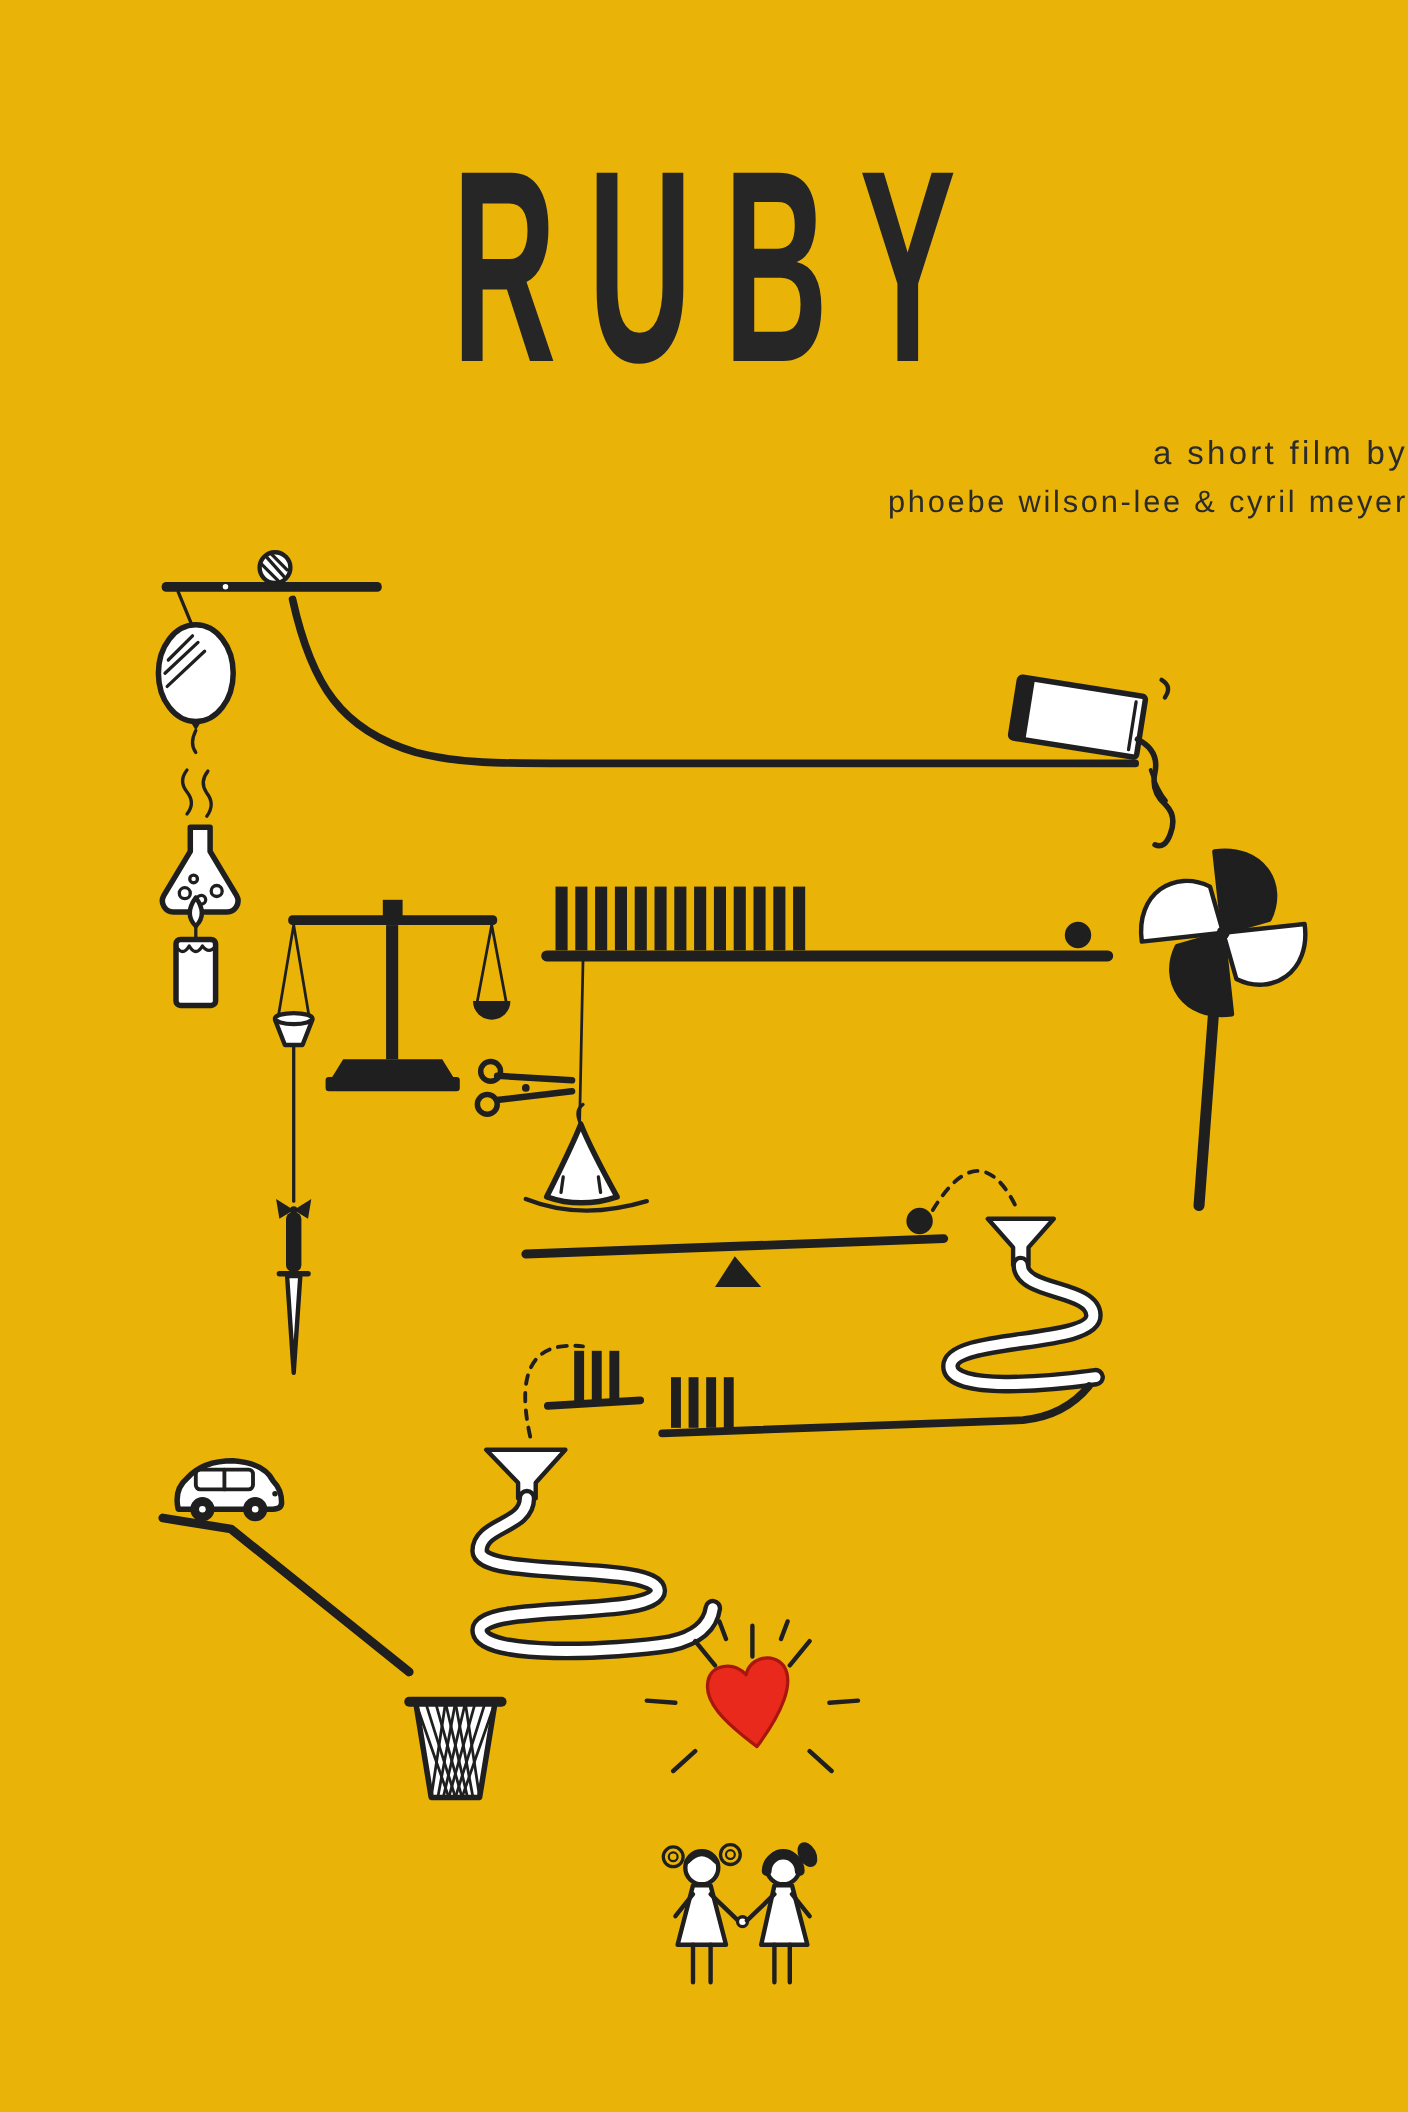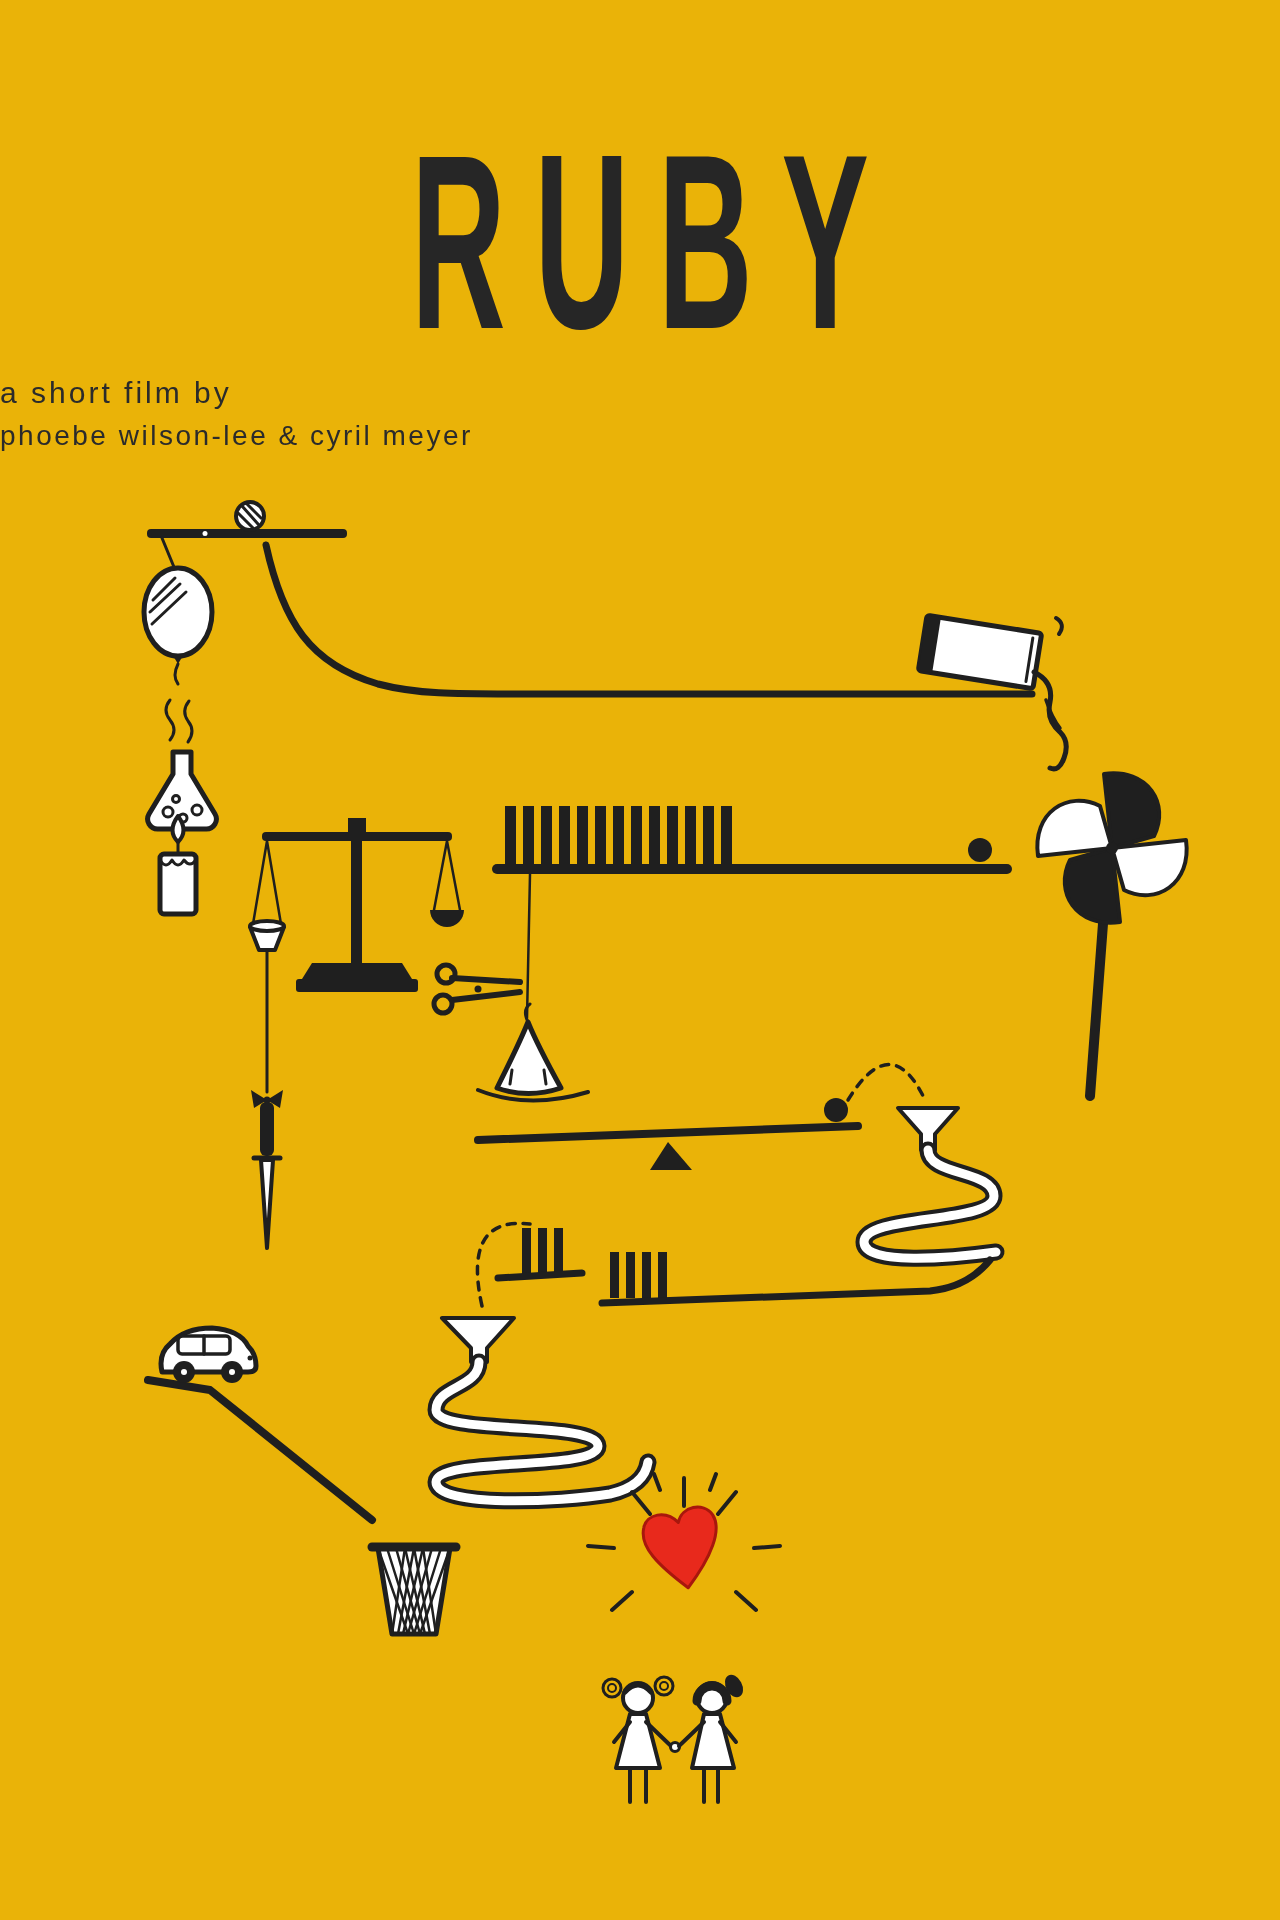--- a/index.html
+++ b/index.html
@@ -19,22 +19,22 @@
     font-size:168px;
     letter-spacing:0.22em;
     text-indent:0.22em;
     color:#262626;
     transform:scale(0.78,1.48);
     transform-origin:50% 0%;
     line-height:1;
     white-space:nowrap;
   }
   .credits{
-    position:absolute;top:372px;left:0;width:100%;
-    text-align:left;color:#2b2b2b;
+    position:absolute;top:392px;left:0;width:100%;
+    text-align:right;color:#2b2b2b;
   }
   .credit-line1{
     font-size:30px;letter-spacing:3px;line-height:42px;
   }
   .credit-line2{
     font-size:28px;letter-spacing:2.5px;line-height:44px;
   }
   .machine{
     position:absolute;left:0;top:0;width:1280px;height:1920px;
   }

